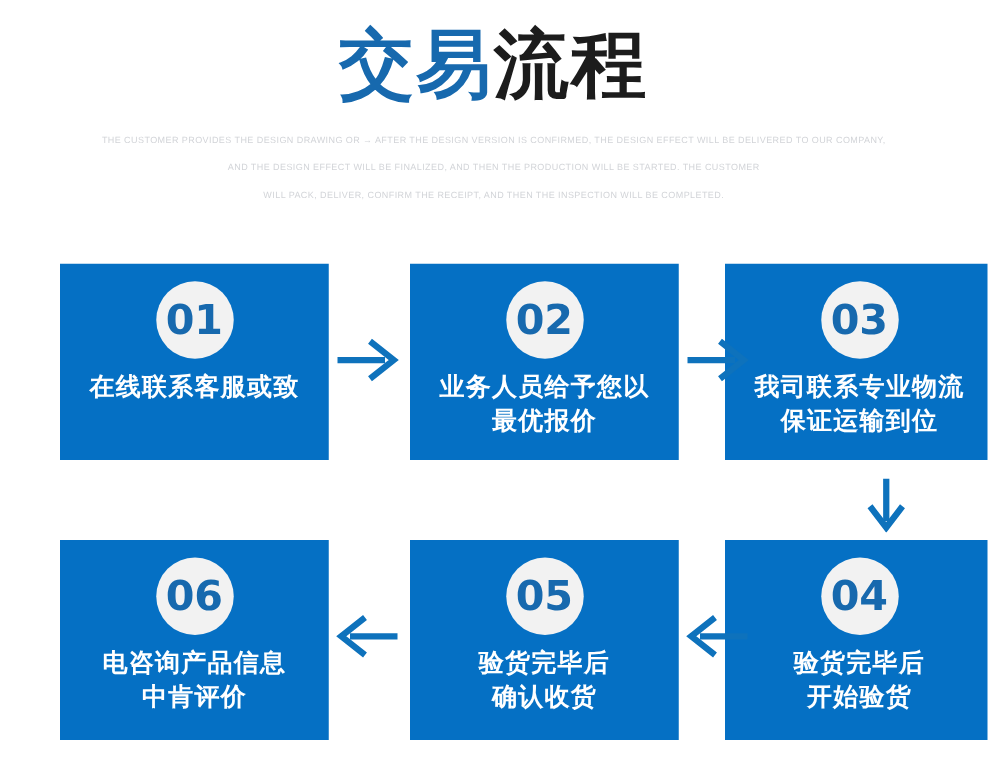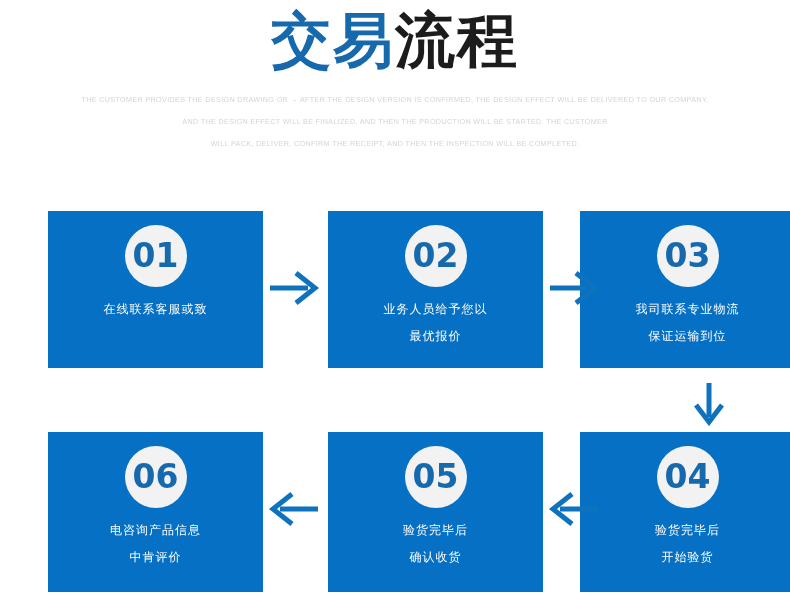--- a/index.html
+++ b/index.html
@@ -23,21 +23,21 @@
   
   .header {
     position: absolute;
     left: 0;
     top: 0;
     width: 790px;
     text-align: center;
   }
   .title {
     margin: 0;
-    padding-top: 6px;
+    padding-top: 18px;
     font-size: 60px;
     line-height: 1.15;
     font-weight: 700;
     letter-spacing: 2px;
     white-space: nowrap;
     font-family: "DejaVu Sans", "Liberation Sans", sans-serif;
   }
   .title .title-blue { color: #1769ae; }
   .title .title-dark { color: #1c1c1c; }
 
@@ -89,24 +89,24 @@
     font-weight: 700;
     line-height: 62px;
     letter-spacing: 0px;
     font-family: "DejaVu Sans", "Liberation Sans", sans-serif;
   }
   .step-lines {
     margin-top: 9px;
   }
   .step-line {
     display: block;
-    font-size: 12px;
+    font-size: 20px;
     line-height: 27px;
     letter-spacing: 1px;
-    font-weight: 400;
+    font-weight: 700;
     color: #ffffff;
     font-family: "DejaVu Sans", "Liberation Sans", sans-serif;
   }
 
   
   .arrow {
     position: absolute;
   }
   .arrow-right-1 { left: 233px; top: 268px; }
   .arrow-right-2 { left: 513px; top: 268px; }

